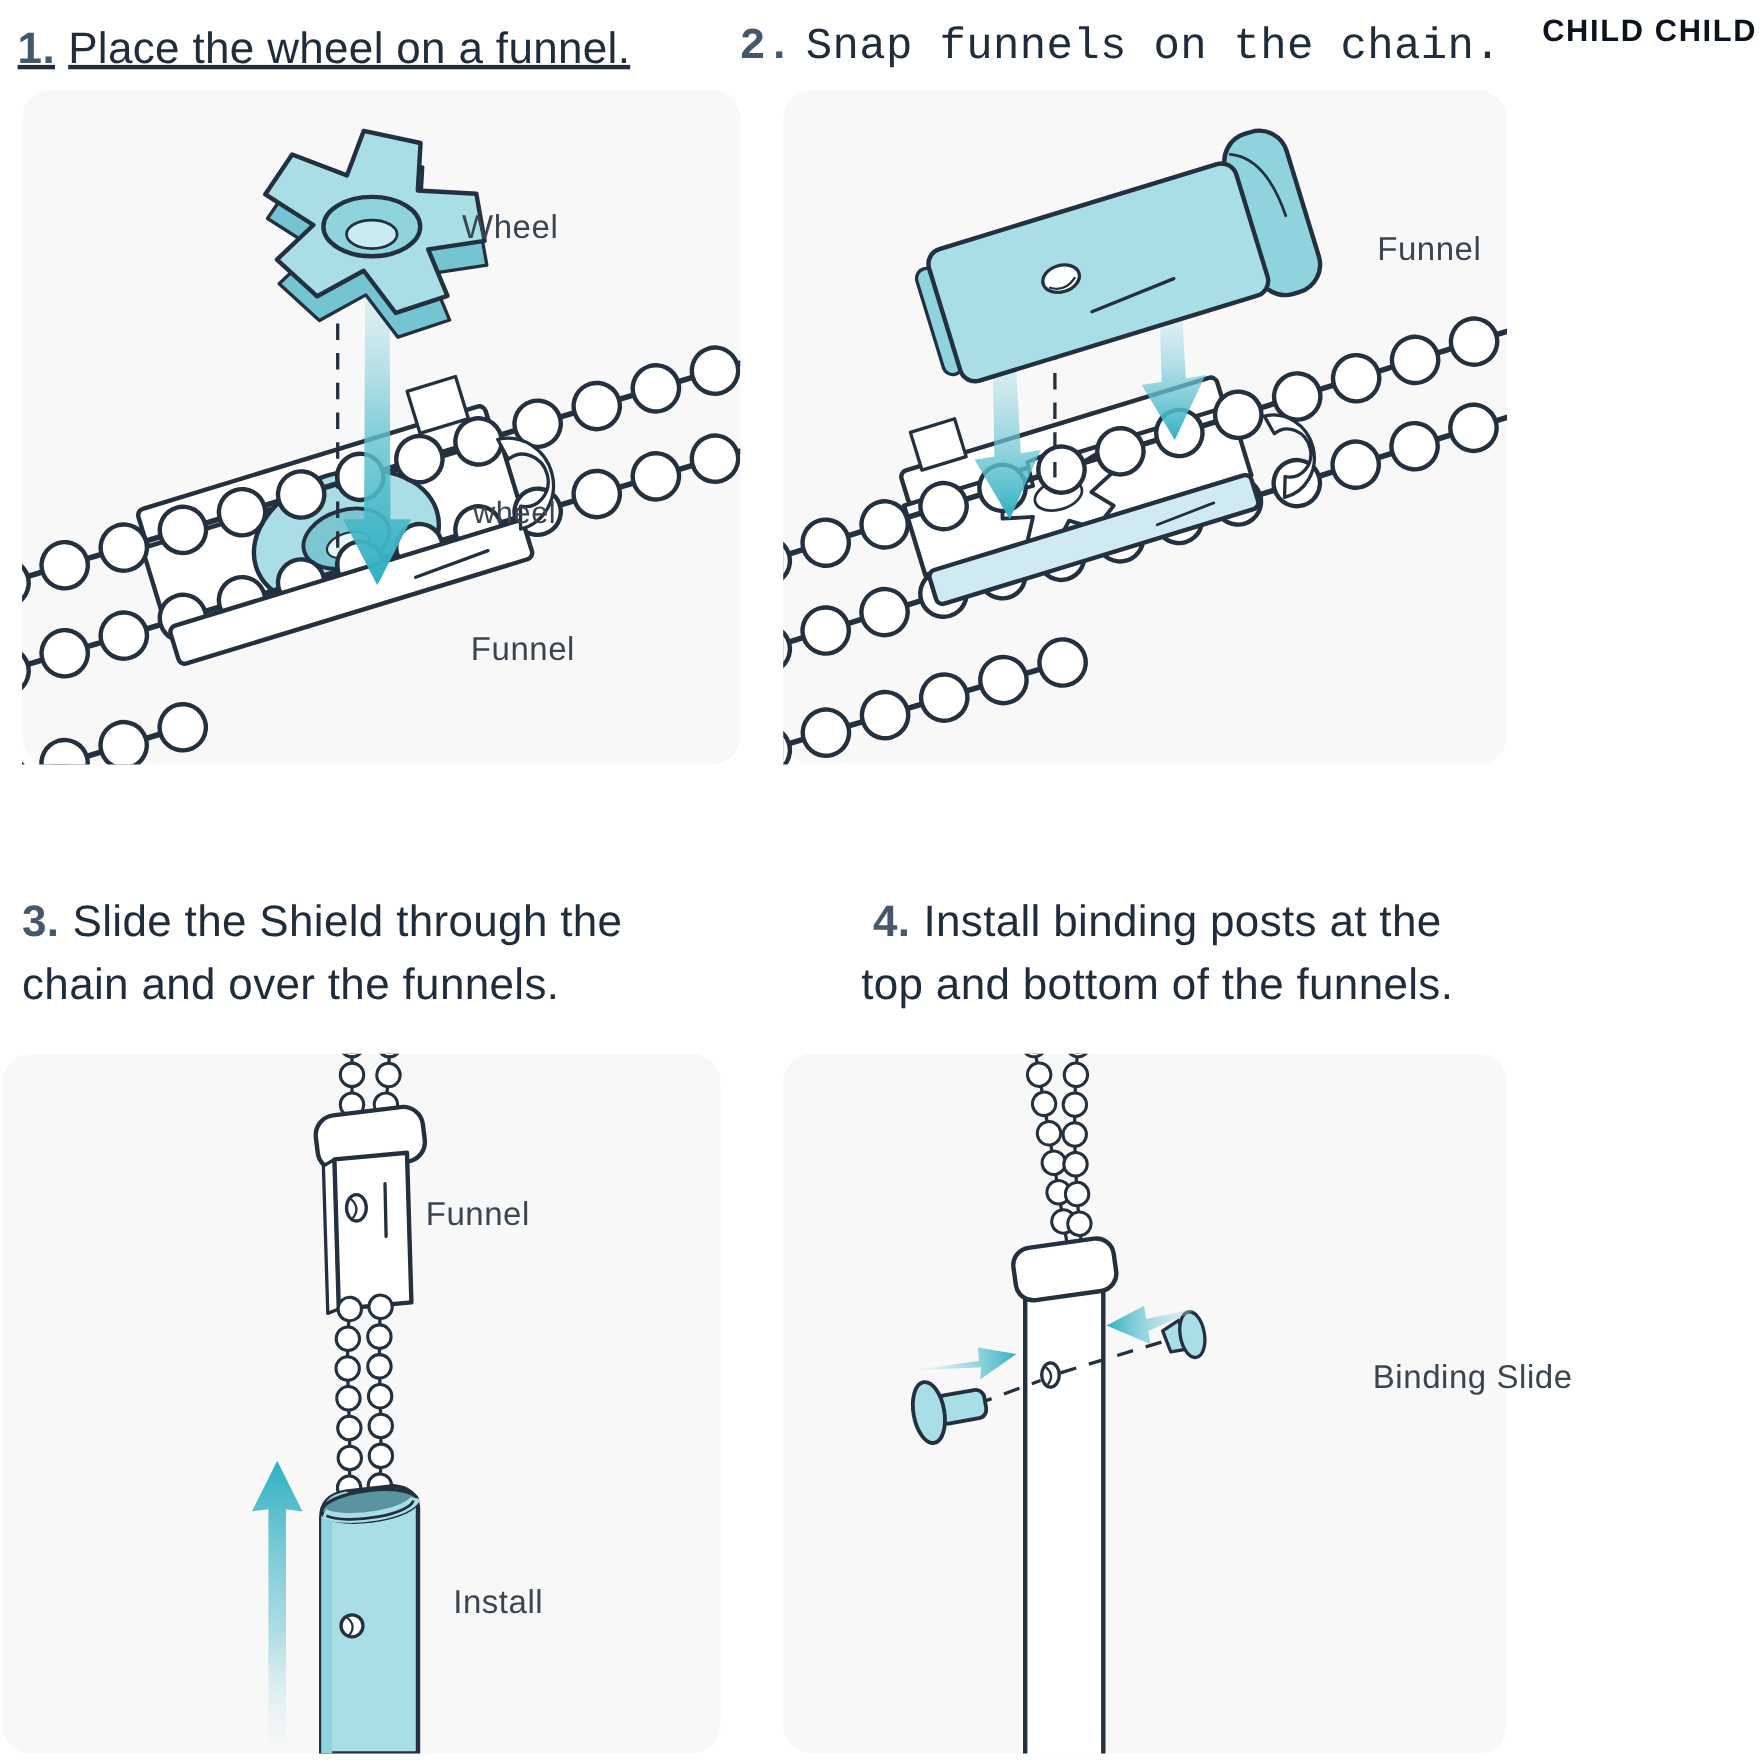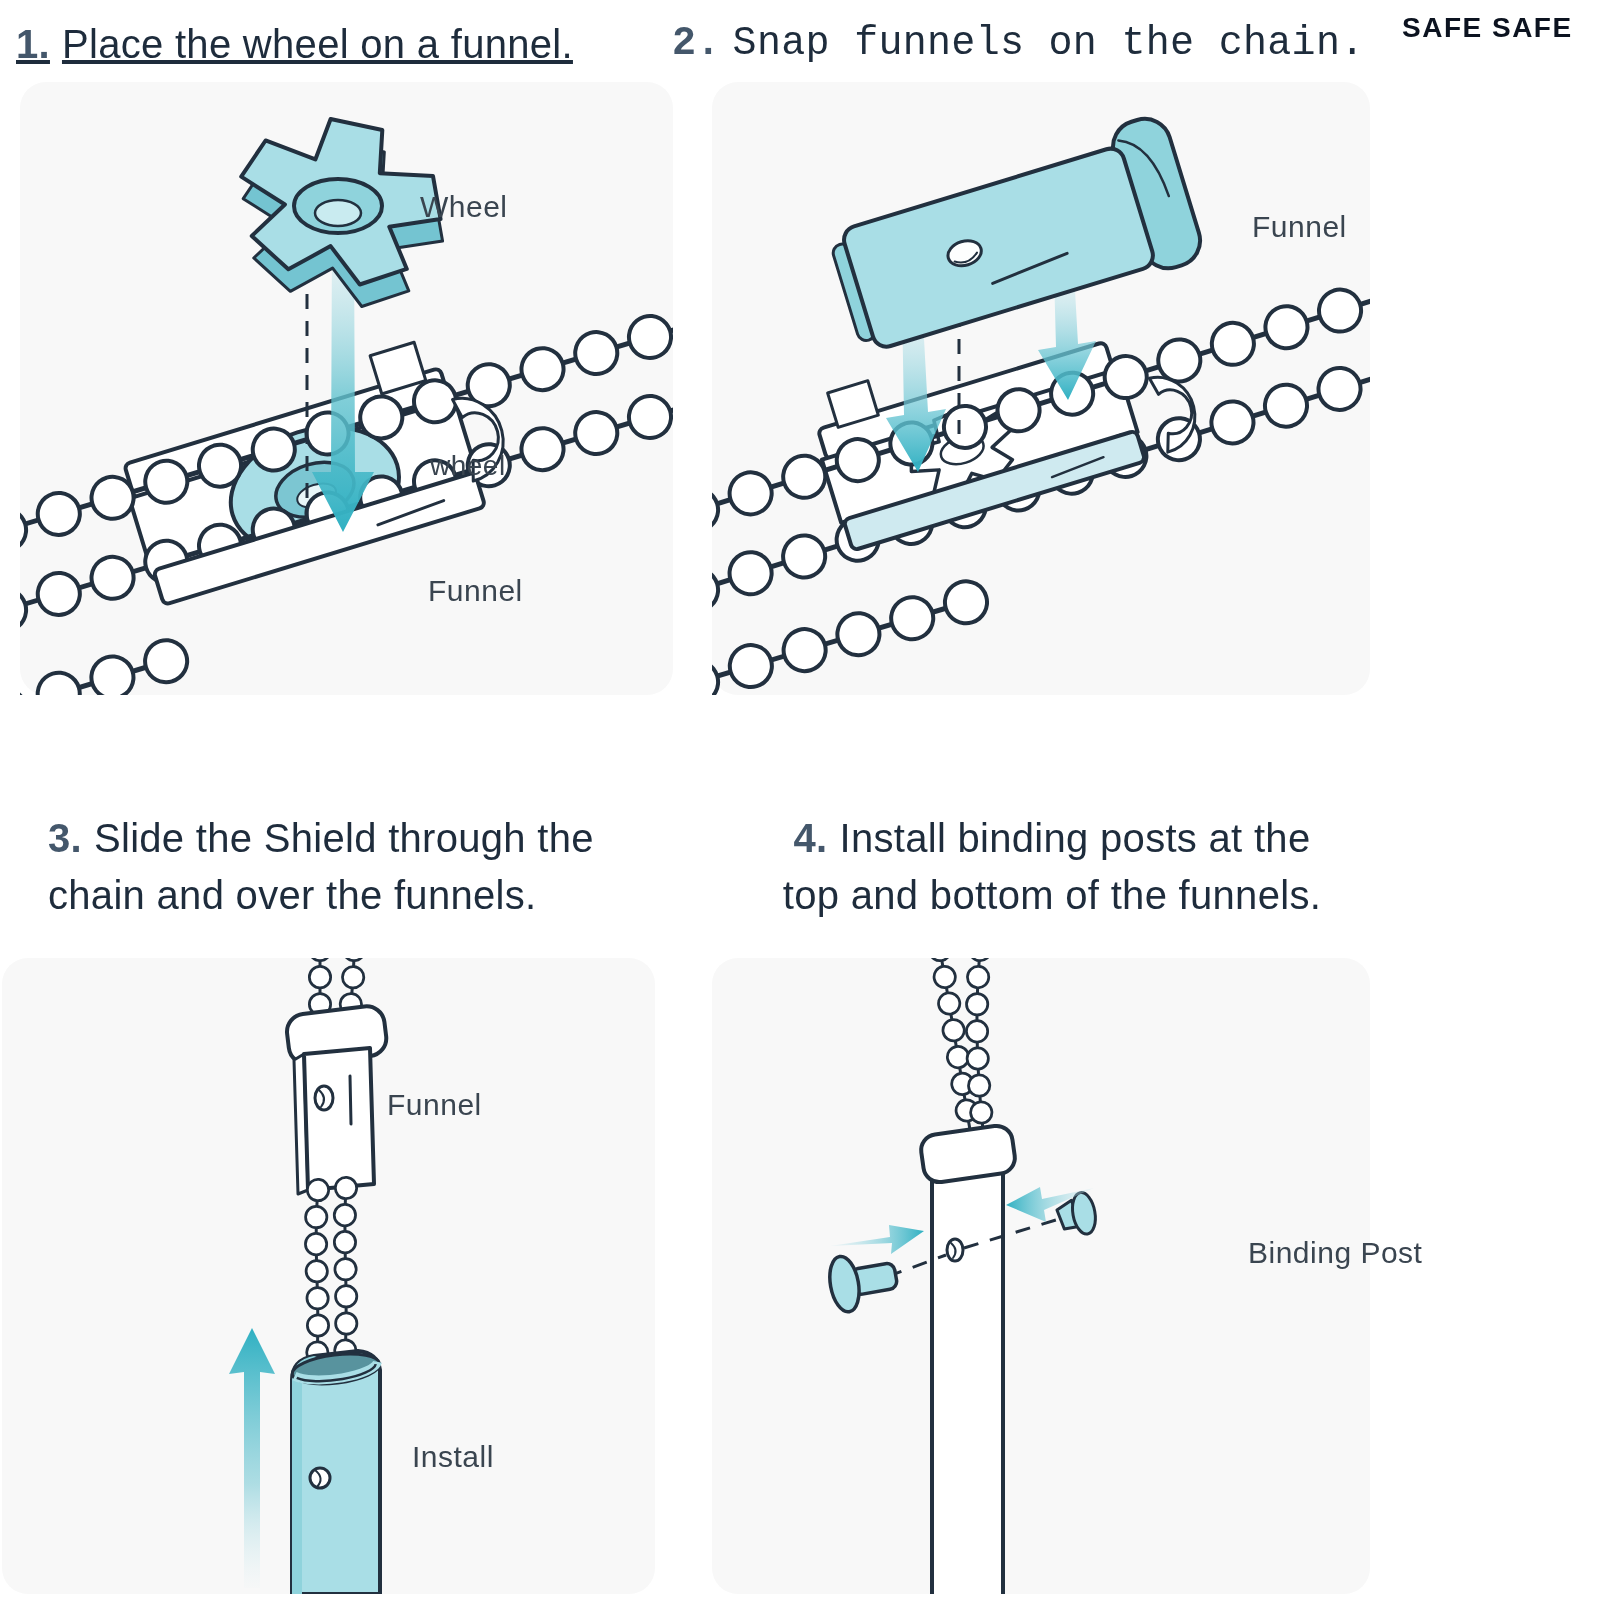--- a/index.html
+++ b/index.html
@@ -46,23 +46,23 @@
   .dash{stroke:var(--ink);stroke-width:3;stroke-dasharray:15 12;fill:none;}
   .inkline{stroke:var(--ink);fill:none;stroke-linecap:round;}
 </style>
 </head>
 <body>
 
 <div class="step-title" style="left:16px;top:16px;text-decoration:underline;"><span class="step-num">1.</span><span>Place the wheel on a funnel.</span></div>
 
 <div class="step-title" style="left:672px;top:16px;font-family:Liberation Mono, monospace;"><span class="step-num">2.</span><span>Snap funnels on the chain.</span></div>
 
-<div class="badge">SAFE SAFE</div>
-
-<div class="step-title" style="left:20px;top:810px;width:680px;margin-left:28px;"><span class="step-num">3.</span><span>Slide the Shield through the
+<div class="badge">CHILD CHILD</div>
+
+<div class="step-title" style="left:20px;top:810px;width:680px;"><span class="step-num">3.</span><span>Slide the Shield through the
 chain and over the funnels.</span></div>
 
 <div class="step-title" style="left:712px;top:810px;width:680px;text-align:center;"><span class="step-num">4.</span><span>Install binding posts at the
 top and bottom of the funnels.</span></div>
 
 <div class="panel" style="left:20px;top:82px;width:653px;height:613px;">
   <svg width="653" height="613" viewBox="0 0 653 613">
     <defs>
       <linearGradient id="p1g" x1="0" y1="0" x2="0" y2="1">
         <stop offset="0" stop-color="#cfeaf0" stop-opacity="0.25"></stop>
@@ -266,14 +266,14 @@
     </g>
 
     <g transform="rotate(-10 368 256)">
       <polygon points="346,248 362,241 366,268 350,268" fill="#a9dee6" stroke="#22303f" stroke-width="3" stroke-linejoin="round"></polygon>
       <ellipse cx="372" cy="256" rx="11" ry="21" fill="#a9dee6" stroke="#22303f" stroke-width="3"></ellipse>
     </g>
 
     <path d="M118,288 L178,279 L177,267 L212,273 L179,296 L180,285 Z" fill="url(#p4gr)"></path>
     <path d="M382,230 L330,241 L328,229 L294,247 L334,264 L332,252 Z" fill="url(#p4gl)"></path>
   </svg>
-  <div class="lbl" style="left:536px;top:278px;">Binding Post</div>
+  <div class="lbl" style="left:536px;top:278px;">Binding Slide</div>
 </div>
 
 </body></html>

